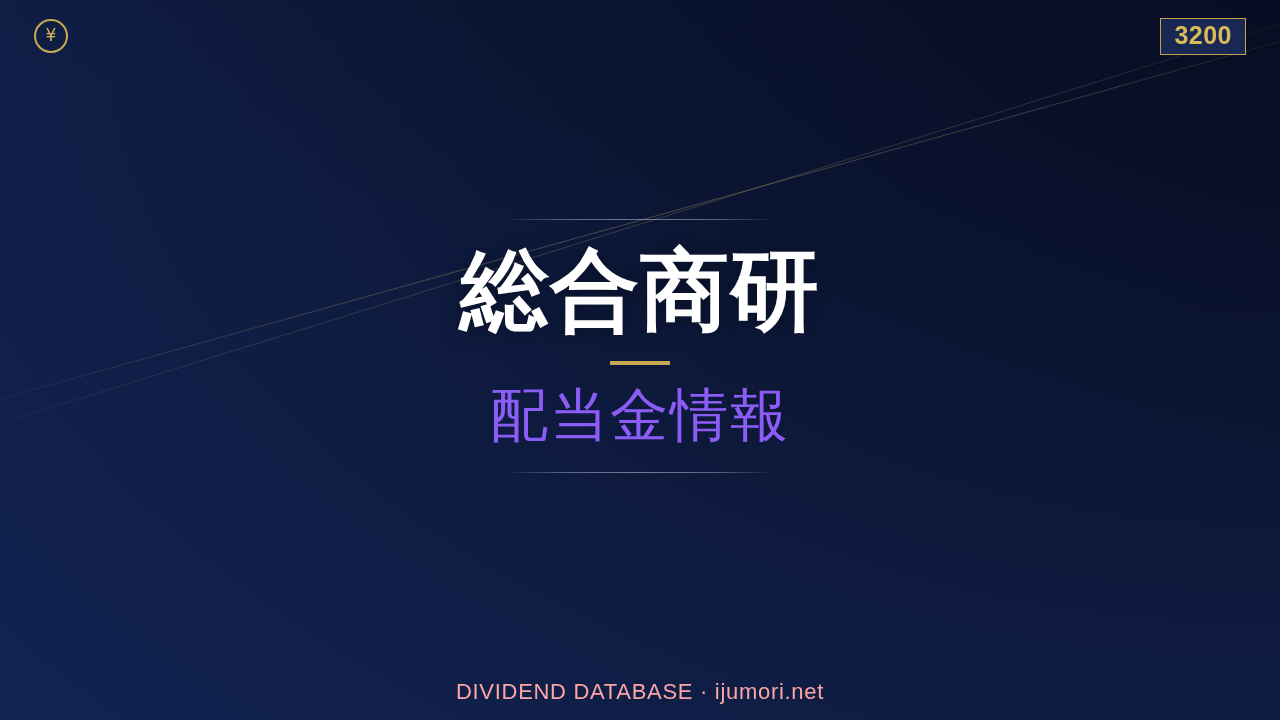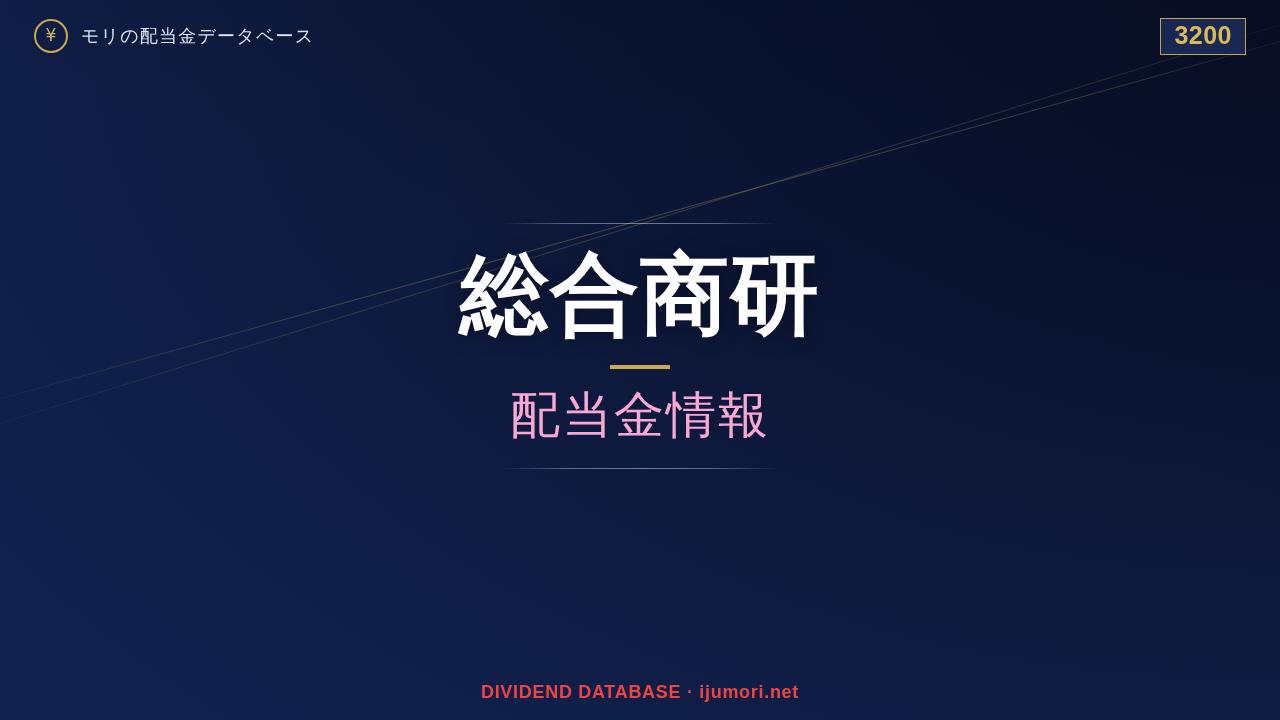--- a/index.html
+++ b/index.html
@@ -128,58 +128,56 @@
     text-shadow:0 2px 18px rgba(0,0,0,.35);
   }
 
   #gold-divider {
     width:60px; height:4px;
     background:#c8a951;
     margin:26px 0 20px;
   }
 
   #page-subtitle {
-    color:#f9a8d4;
-    font-size:50px;
+    color:#8b5cf6;
+    font-size:58px;
     font-weight:400;
     line-height:1.05;
     letter-spacing:2px;
     white-space:nowrap;
   }
 
   
   #footer {
     position:absolute;
     left:0; bottom:0;
     width:1280px; height:56px;
     display:flex; align-items:center; justify-content:center;
     z-index:5;
   }
   #footer-text {
-    color:#ef4444;
-    font-size:18px;
+    color:#fca5a5;
+    font-size:22px;
     letter-spacing:.7px;
     white-space:nowrap;
-    font-weight:bold;
   }
 </style>
 </head>
 <body>
 
 <div id="stage">
   <div class="diag one"></div>
   <div class="diag two"></div>
 </div>
 
 <div id="header">
   <div id="brand">
     <span class="coin">
       <span>¥</span>
     </span>
-    <span id="brand-title">モリの配当金データベース</span>
   </div>
   <div id="ticker-badge">3200</div>
 </div>
 
 <div id="hero">
   <div id="hero-inner">
     <div class="rule top"></div>
     <h1 id="company-name">総合商研</h1>
     <div id="gold-divider"></div>
     <h2 id="page-subtitle">配当金情報</h2>

